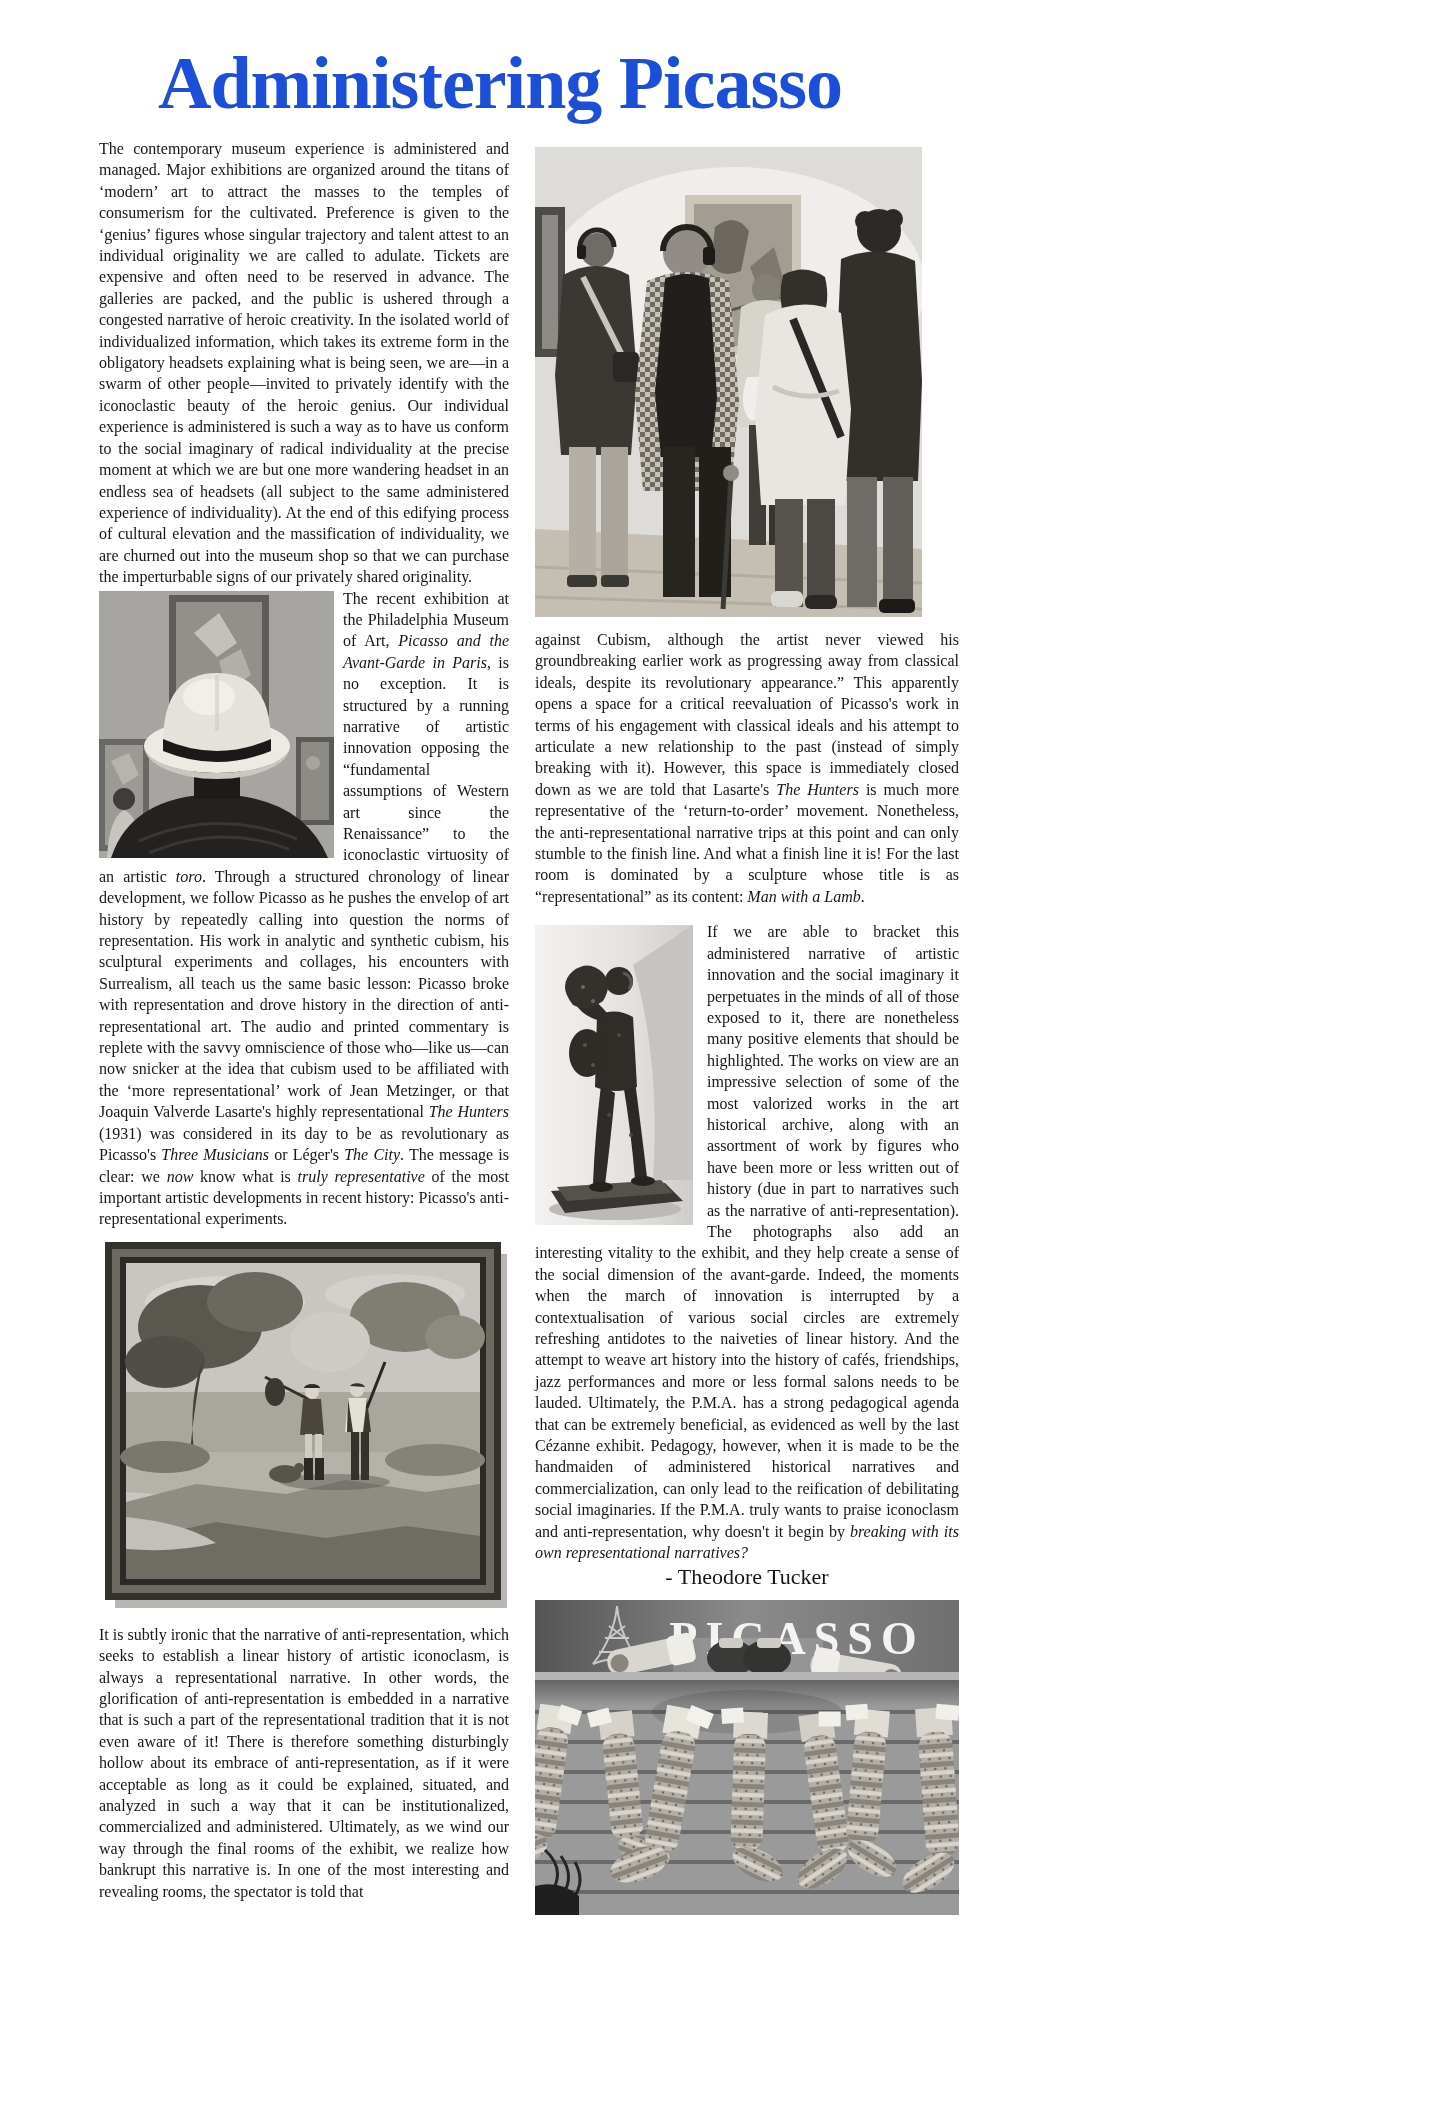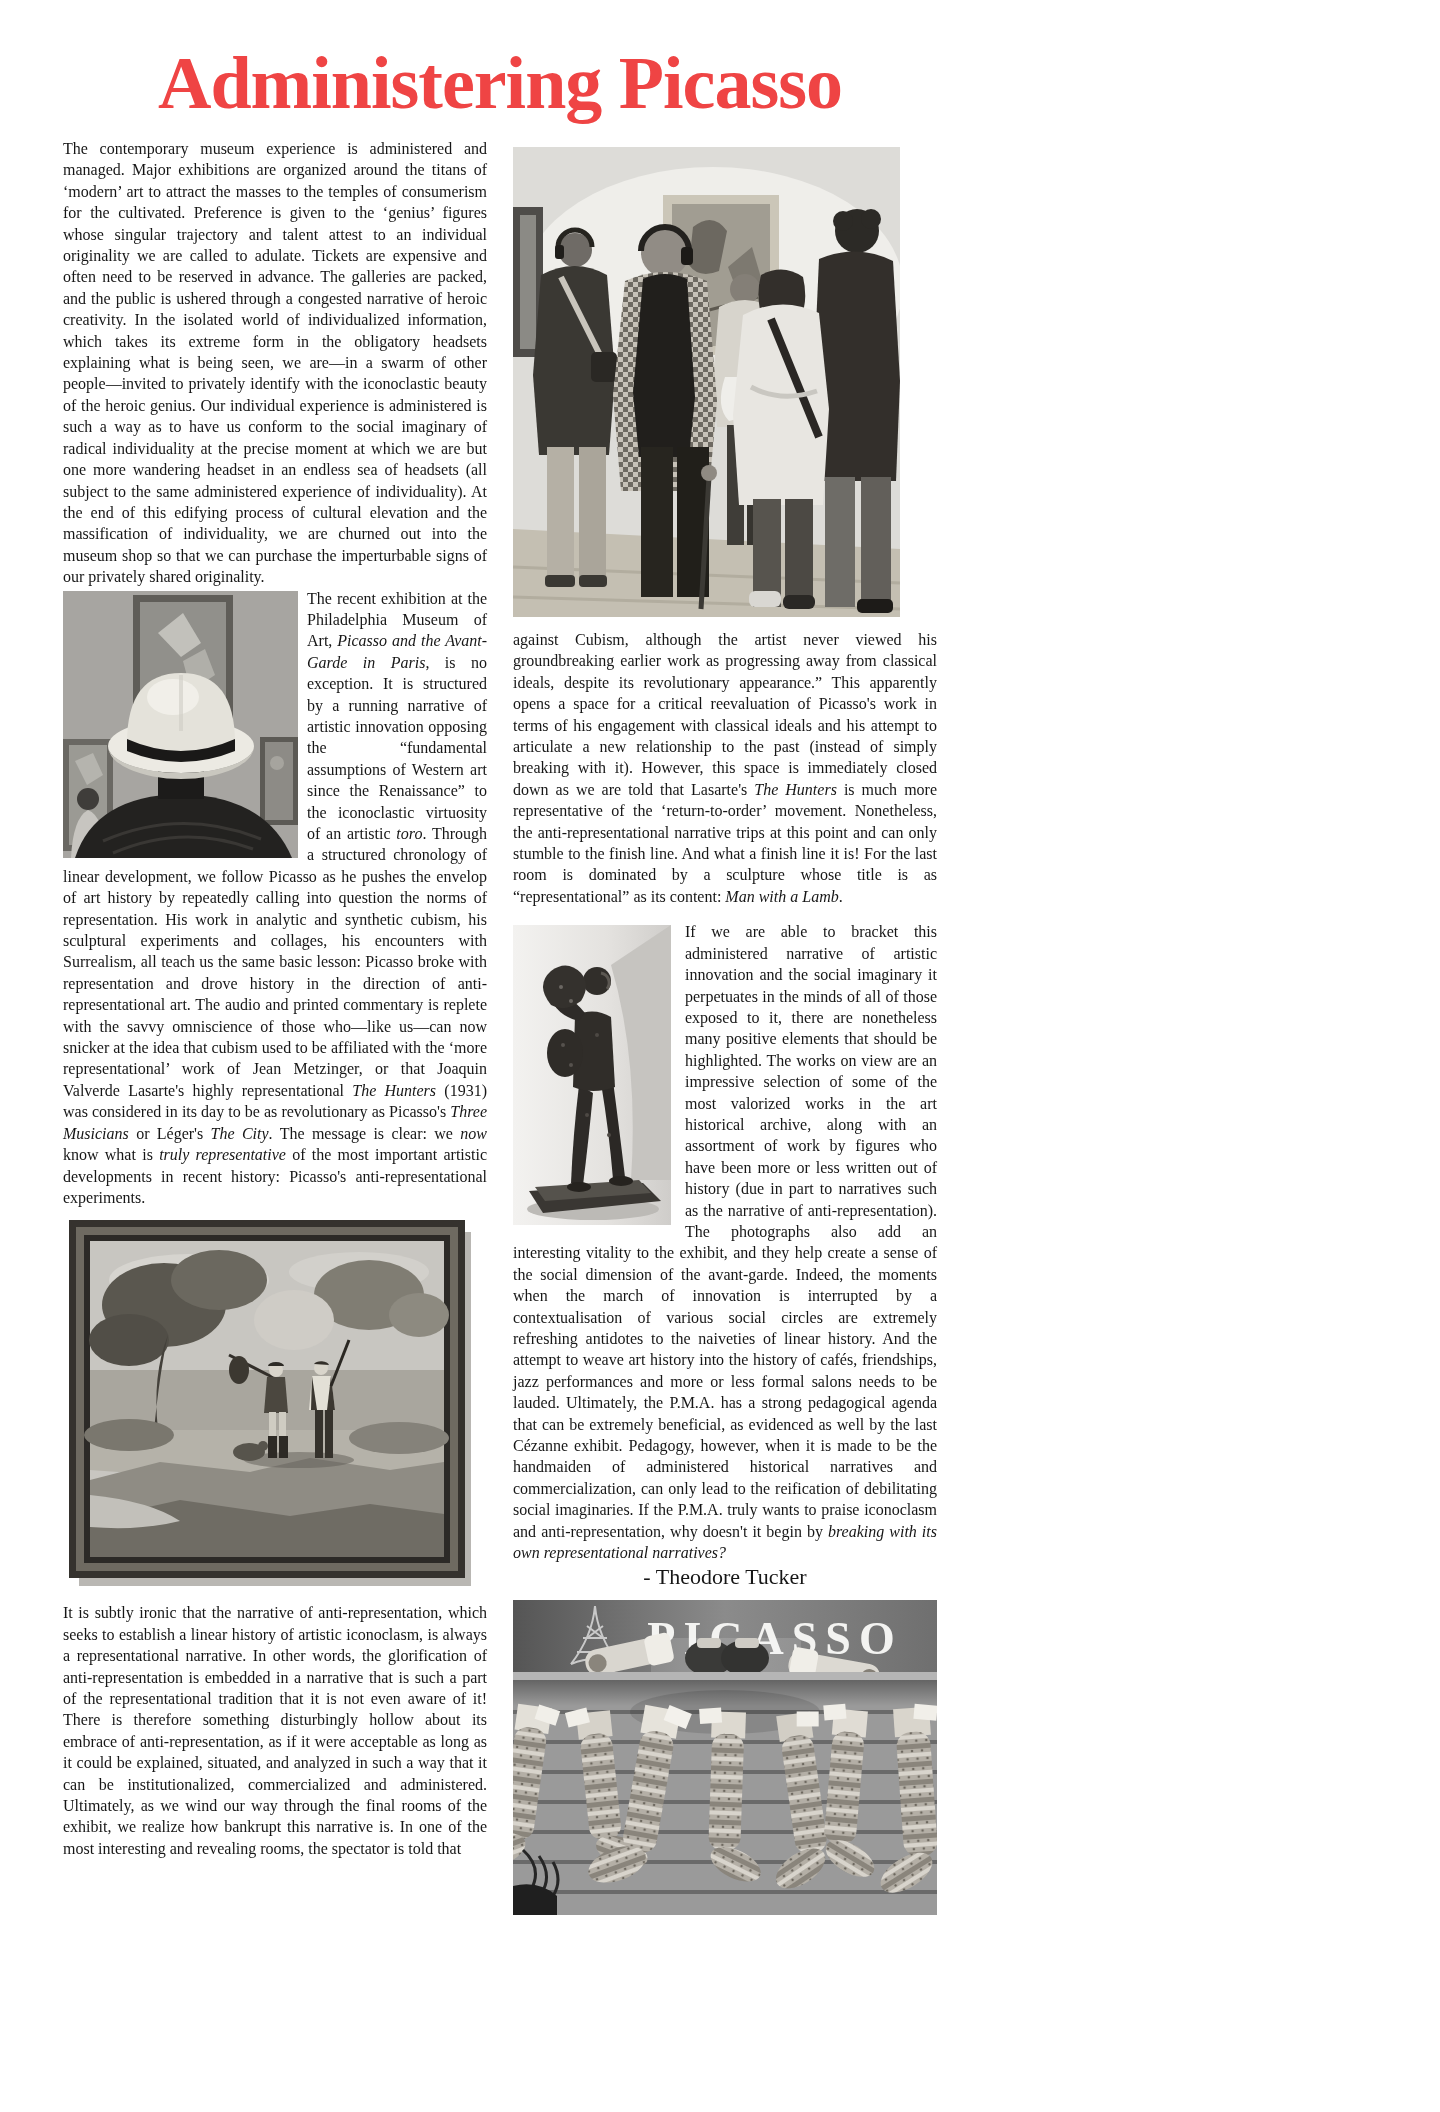--- a/index.html
+++ b/index.html
@@ -1,21 +1,21 @@
 <!DOCTYPE html>
 <html><head>
 <meta charset="utf-8">
 <style>
   html,body{margin:0;padding:0;background:#ffffff;}
   body{width:1440px;height:2112px;overflow:hidden;color:#161616;
        font-family:"Liberation Serif","DejaVu Serif",serif;}
   .page{padding:46px 0 0 63px;width:874px;}
   h1.title{margin:0 0 18px 0;font-size:74px;line-height:1.0;font-weight:700;
-           text-align:center;letter-spacing:-1px;color:#ef4444;}
-  .cols{display:flex;gap:26px;}
+           text-align:center;letter-spacing:-1px;color:#1d4ed8;}
+  .cols{display:flex;gap:26px;margin-left:36px;}
   .col{width:424px;font-size:16px;line-height:21.4px;text-align:justify;text-justify:inter-word;}
   .col p{margin:0;}
   i{font-style:italic;}
   figure{margin:0;display:block;}
   .fig-crowd{margin:9px 0 12px 0;}
   .fig-hunters{margin:12px 0 14px 6px;}
   .fig-shop{margin:12px 0 0 0;}
   .byline{text-align:center;margin-top:3px !important;font-size:22px;}
   .gap-top{margin-top:14px !important;}
   .wrap-img{display:block;}

